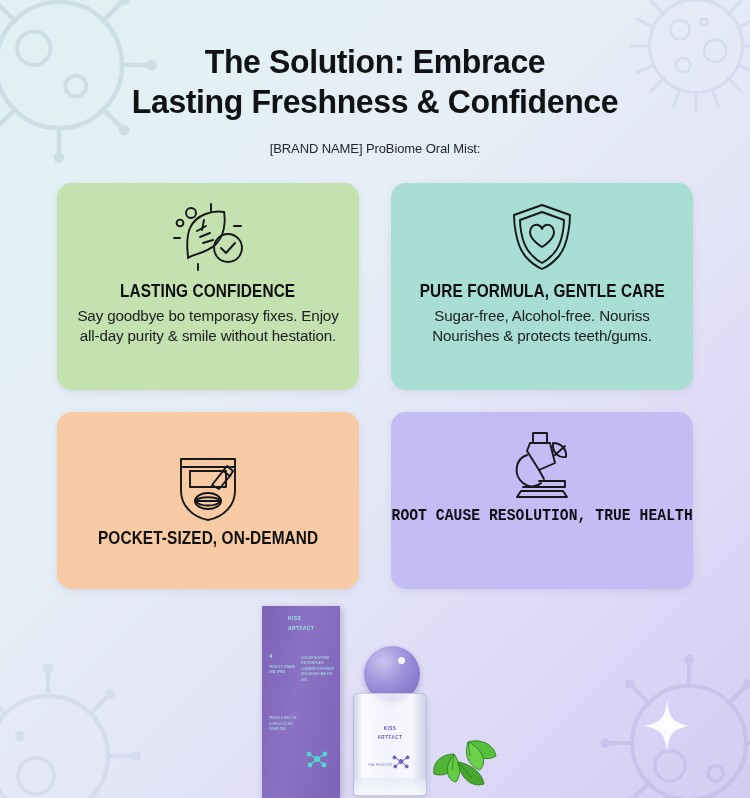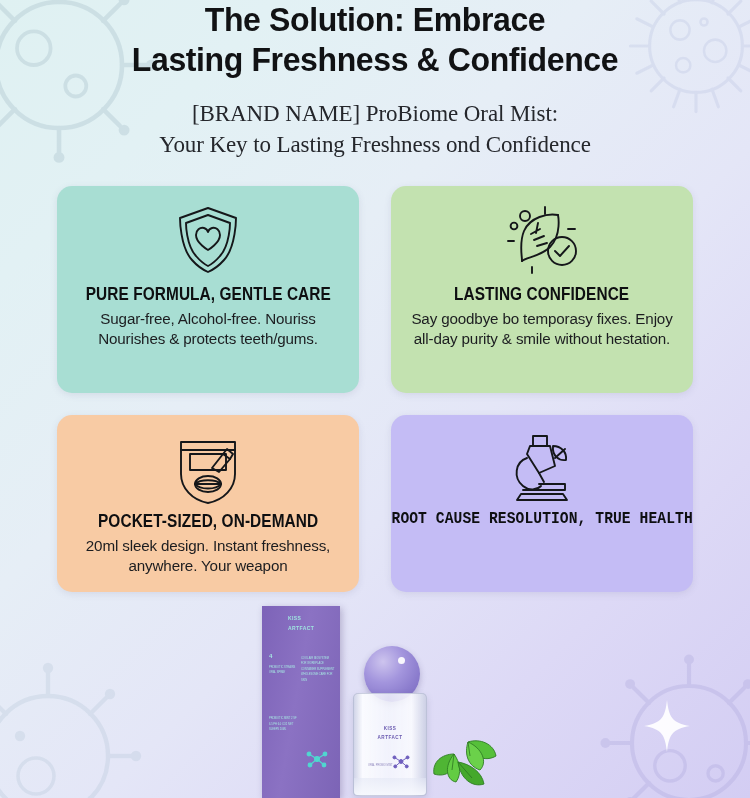--- a/index.html
+++ b/index.html
@@ -42,40 +42,40 @@
     position: absolute;
     right: 60px;
     bottom: 42px;
     pointer-events: none;
   }
 
   
   .header {
     position: relative;
     z-index: 3;
+    padding-top: 42px;
     text-align: center;
   }
   .headline {
     font-family: "Liberation Sans", sans-serif;
     font-weight: bold;
     font-size: 33px;
     line-height: 1.22;
     letter-spacing: -0.4px;
     color: #111214;
     transform: scaleX(0.97);
   }
   .headline .l2 { display: block; }
 
   .subhead {
     margin-top: 17px;
-    font-size: 23px;
+    font-size: 13px;
     line-height: 1.35;
     color: #25272c;
     letter-spacing: -0.1px;
-    font-family: Liberation Serif, serif;
   }
   .subhead .s2 { display: block; }
 
   
   .grid {
     position: relative;
     z-index: 3;
     margin: 26px auto 0;
     width: 636px;
     display: grid;
@@ -385,76 +385,74 @@
     </svg>
   </div>
 
   <div class="header">
     <h1 class="headline">
       <span>The Solution: Embrace</span>
       <span class="l2">Lasting Freshness &amp; Confidence</span>
     </h1>
     <p class="subhead">
       <span>[BRAND NAME] ProBiome Oral Mist:</span>
-      <span class="s2">Your Key to Lasting Freshness ond Confidence</span>
     </p>
   </div>
 
   <div class="grid">
-
-    <div class="card card-2">
-      <div class="card-icon">
-        <svg width="72" height="70" viewBox="0 0 72 70">
-          <g fill="none" stroke="#15171a" stroke-width="1.9" stroke-linecap="round" stroke-linejoin="round">
-            <path d="M36 3 L64 13 C64 13 64 42 52 55 C45 63 36 67 36 67 C36 67 27 63 20 55 C8 42 8 13 8 13 Z"></path>
-            <path d="M36 10 L58 18 C58 18 58 40 48 51 C42 58 36 61 36 61 C36 61 30 58 24 51 C14 40 14 18 14 18 Z"></path>
-            <path d="M36 45 C36 45 24 38 24 30 C24 25 28 22 32 23 C34 23.5 35.5 25 36 27 C36.5 25 38 23.5 40 23 C44 22 48 25 48 30 C48 38 36 45 36 45 Z"></path>
-          </g>
-        </svg>
-      </div>
-      <div class="card-title">PURE FORMULA, GENTLE CARE</div>
-      <div class="card-body">Sugar-free, Alcohol-free. Nouriss Nourishes &amp; protects teeth/gums.</div>
-    </div>
 
     <div class="card card-1">
       <div class="card-icon">
         <svg width="84" height="70" viewBox="0 0 84 70">
           <g fill="none" stroke="#15171a" stroke-width="1.9" stroke-linecap="round" stroke-linejoin="round">
             <path d="M58 10 C58 10 62 30 50 42 C40 52 26 52 22 56"></path>
             <path d="M58 10 C48 8 30 12 24 26 C19 38 22 50 22 56"></path>
             <path d="M40 24 L31 29 M44 31 L34 35 M47 38 L37 41 M38 18 L36 28"></path>
             <circle cx="62" cy="46" r="14"></circle>
             <path d="M55 46 L60 51 L69 41"></path>
             <circle cx="25" cy="11" r="5"></circle>
             <circle cx="14" cy="21" r="3.4"></circle>
             <path d="M45 2 V9 M68 24 H75 M8 36 H14 M32 62 V68"></path>
           </g>
         </svg>
       </div>
       <div class="card-title">LASTING CONFIDENCE</div>
       <div class="card-body">Say goodbye bo temporasy fixes. Enjoy all-day purity &amp; smile without hestation.</div>
     </div>
 
+    <div class="card card-2">
+      <div class="card-icon">
+        <svg width="72" height="70" viewBox="0 0 72 70">
+          <g fill="none" stroke="#15171a" stroke-width="1.9" stroke-linecap="round" stroke-linejoin="round">
+            <path d="M36 3 L64 13 C64 13 64 42 52 55 C45 63 36 67 36 67 C36 67 27 63 20 55 C8 42 8 13 8 13 Z"></path>
+            <path d="M36 10 L58 18 C58 18 58 40 48 51 C42 58 36 61 36 61 C36 61 30 58 24 51 C14 40 14 18 14 18 Z"></path>
+            <path d="M36 45 C36 45 24 38 24 30 C24 25 28 22 32 23 C34 23.5 35.5 25 36 27 C36.5 25 38 23.5 40 23 C44 22 48 25 48 30 C48 38 36 45 36 45 Z"></path>
+          </g>
+        </svg>
+      </div>
+      <div class="card-title">PURE FORMULA, GENTLE CARE</div>
+      <div class="card-body">Sugar-free, Alcohol-free. Nouriss Nourishes &amp; protects teeth/gums.</div>
+    </div>
+
     <div class="card card-3">
       <div class="card-icon">
         <svg width="78" height="72" viewBox="0 0 78 72">
           <g fill="none" stroke="#15171a" stroke-width="1.9" stroke-linecap="round" stroke-linejoin="round">
             <path d="M12 8 H66 V40 C66 54 55 66 39 69 C23 66 12 54 12 40 Z"></path>
             <path d="M12 16 H66"></path>
             <path d="M21 20 H57 V36 H21 Z"></path>
             <path d="M43 34 L54 20 L61 25 L50 38 Z"></path>
             <path d="M54 20 L58 15 L64 20 L61 25"></path>
             <ellipse cx="39" cy="50" rx="13" ry="8"></ellipse>
             <path d="M26 50 C31 45 47 45 52 50 C47 56 31 56 26 50 Z"></path>
             <path d="M26 50 H52"></path>
           </g>
         </svg>
       </div>
       <div class="card-title">POCKET-SIZED, ON-DEMAND</div>
-      <div class="card-body">20ml sleek design. Instant freshness, anywhere. Your weapon</div>
     </div>
 
     <div class="card card-4">
       <div class="card-icon">
         <svg width="78" height="72" viewBox="0 0 78 72">
           <g fill="none" stroke="#15171a" stroke-width="1.9" stroke-linecap="round" stroke-linejoin="round">
             <path d="M30 4 H44 V14 H30 Z"></path>
             <path d="M27 14 H47 L52 34 L36 41 L24 22 Z"></path>
             <path d="M36 41 L41 50"></path>
             <path d="M24 26 C12 30 10 46 20 54 C26 59 34 58 38 54"></path>

